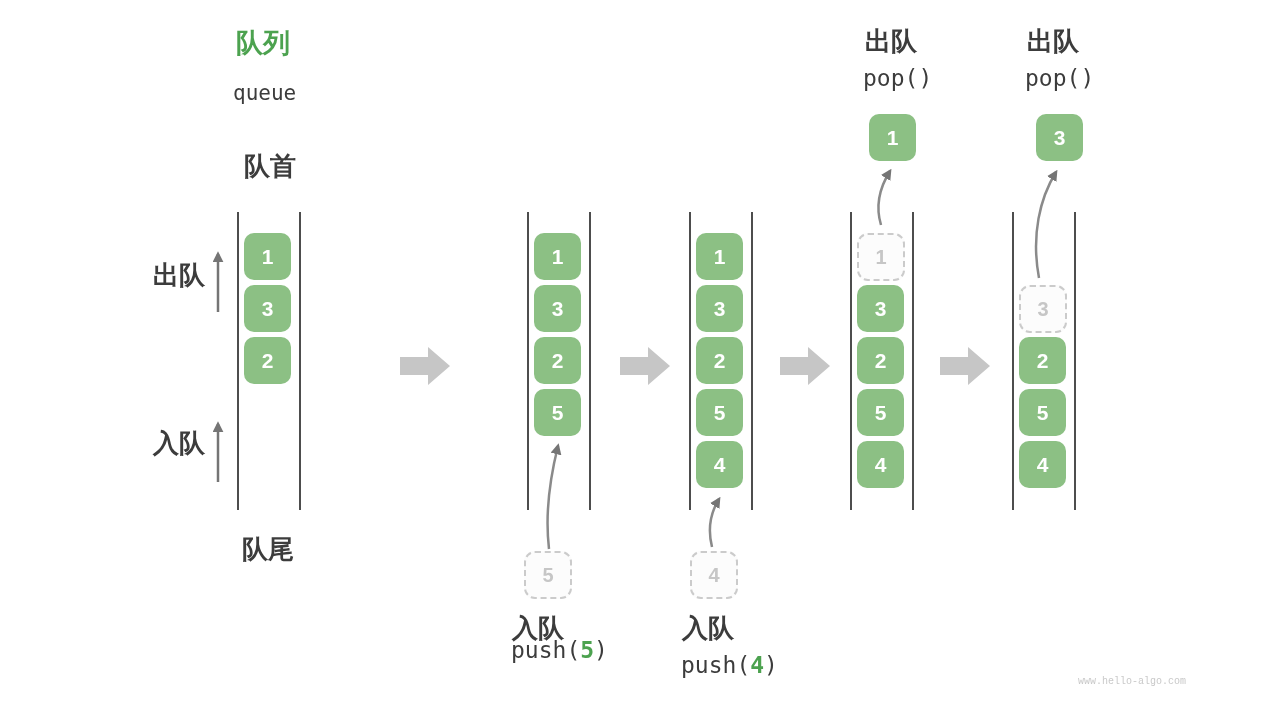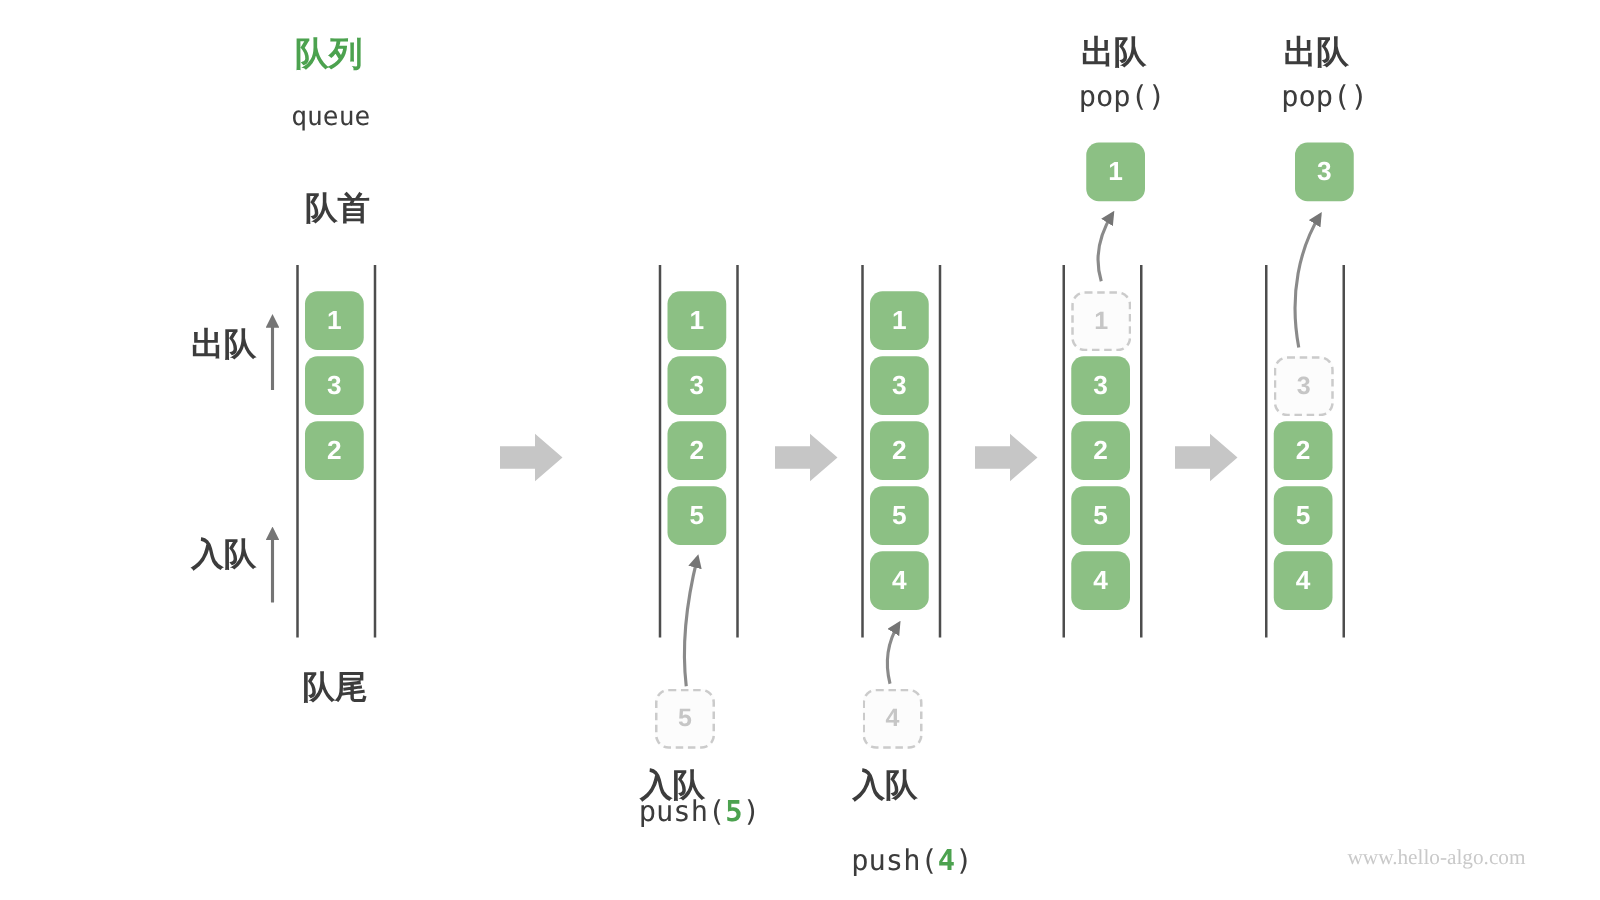--- a/index.html
+++ b/index.html
@@ -23,22 +23,22 @@
     position:absolute;font-weight:bold;color:#3c3c3c;font-size:26px;
     line-height:1.15;white-space:nowrap;
   }
   .cjk-green{color:#4CA24F;font-size:27px;}
   .code{
     position:absolute;font-family:"DejaVu Sans Mono","Liberation Mono",monospace;
     color:#3c3c3c;font-size:23px;line-height:1.15;white-space:nowrap;
   }
   .arg-green{color:#4CA24F;font-weight:bold;}
   .watermark{
-    position:absolute;font-family:Liberation Serif, serif;
-    font-size:17px;color:#c9c9c9;white-space:nowrap;
+    position:absolute;font-family:Liberation Mono, monospace;
+    font-size:10px;color:#c9c9c9;white-space:nowrap;
   }
   svg.overlay{position:absolute;left:0;top:0;z-index:1;pointer-events:none;}
 </style>
 </head>
 <body>
 
 <div class="canvas">
 
   <svg class="overlay" width="1280" height="720">
     <defs>
@@ -94,21 +94,21 @@
   <div>
     <div class="rail" style="left:689px;"></div>
     <div class="rail" style="left:751px;"></div>
     <div class="box" style="left:696px;top:233px;">1</div>
     <div class="box" style="left:696px;top:285px;">3</div>
     <div class="box" style="left:696px;top:337px;">2</div>
     <div class="box" style="left:696px;top:389px;">5</div>
     <div class="box" style="left:696px;top:441px;">4</div>
     <div class="ghost" style="left:690px;top:551px;">4</div>
     <div class="cjk" style="left:682px;top:614px;">入队</div>
-    <div class="code" style="left:681px;top:652px;margin-top:24px;">
+    <div class="code" style="left:681px;top:652px;">
       <span>push(</span><span class="arg-green">4</span><span>)</span>
     </div>
   </div>
 
   <div>
     <div class="rail" style="left:850px;"></div>
     <div class="rail" style="left:912px;"></div>
     <div class="cjk" style="left:865px;top:27px;">出队</div>
     <div class="code" style="left:863px;top:65px;">pop()</div>
     <div class="box" style="left:869px;top:114px;">1</div>

